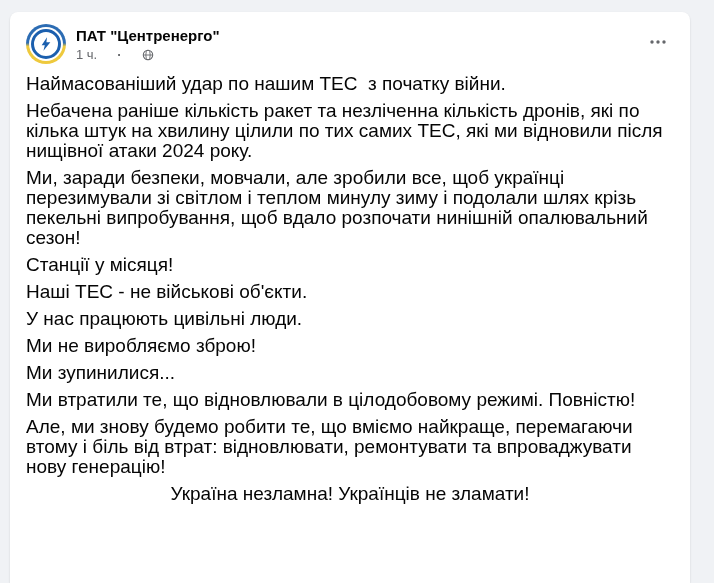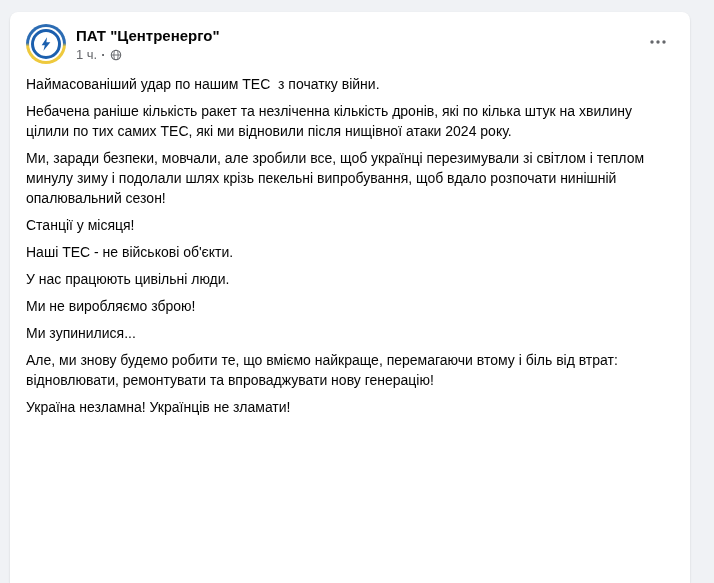--- a/index.html
+++ b/index.html
@@ -43,48 +43,48 @@
     display: flex; align-items: center; justify-content: center;
   }
   .avatar-ring svg { display: block; }
 
   .header-text { margin-left: 10px; padding-top: 2px; min-width: 0; }
   .page-name {
     font-size: 15px; font-weight: 700; color: #050505;
     line-height: 19px; cursor: pointer;
   }
   .meta {
-    display: flex; align-items: center; gap: 4px;
+    display: flex; align-items: center; gap: 20px;
     font-size: 13px; color: #65676b; line-height: 16px;
     margin-top: 2px;
   }
   .meta .dot-sep { font-weight: 700; }
 
   .more-btn {
     margin-left: auto;
     width: 32px; height: 32px;
     border: none; background: transparent;
     border-radius: 50%;
     display: flex; align-items: center; justify-content: center;
     cursor: pointer;
     margin-top: 2px;
   }
 
   
   .post-content {
     margin-top: 10px;
-    font-size: 14px;
+    font-size: 19px;
     line-height: 20px;
     color: #050505;
   }
   .post-content p {
     margin: 0 0 7px 0;
     white-space: pre-wrap;
   }
-  .post-content p:last-child { margin-bottom: 0; }
+  .post-content p:last-child { margin-bottom: 0; text-align: center; }
 </style>
 </head>
 <body>
 
 <div class="card">
 
   <div class="header">
 
     <div class="avatar">
       <div class="avatar-inner"></div>
@@ -124,17 +124,18 @@
 
   <div class="post-content">
       <p>Наймасованіший удар по нашим ТЕС  з початку війни.</p>
       <p>Небачена раніше кількість ракет та незліченна кількість дронів, які по кілька штук на хвилину цілили по тих самих ТЕС, які ми відновили після нищівної атаки 2024 року.</p>
       <p>Ми, заради безпеки, мовчали, але зробили все, щоб українці перезимували зі світлом і теплом минулу зиму і подолали шлях крізь пекельні випробування, щоб вдало розпочати нинішній опалювальний сезон!</p>
       <p>Станції у місяця!</p>
       <p>Наші ТЕС - не військові об'єкти.</p>
       <p>У нас працюють цивільні люди.</p>
       <p>Ми не виробляємо зброю!</p>
       <p>Ми зупинилися...</p>
+      <p>Ми втратили те, що відновлювали в цілодобовому режимі. Повністю!</p>
       <p>Але, ми знову будемо робити те, що вміємо найкраще, перемагаючи втому і біль від втрат: відновлювати, ремонтувати та впроваджувати нову генерацію!</p>
       <p>Україна незламна! Українців не зламати!</p>
     </div>
 
 </div>
 
 </body></html>

